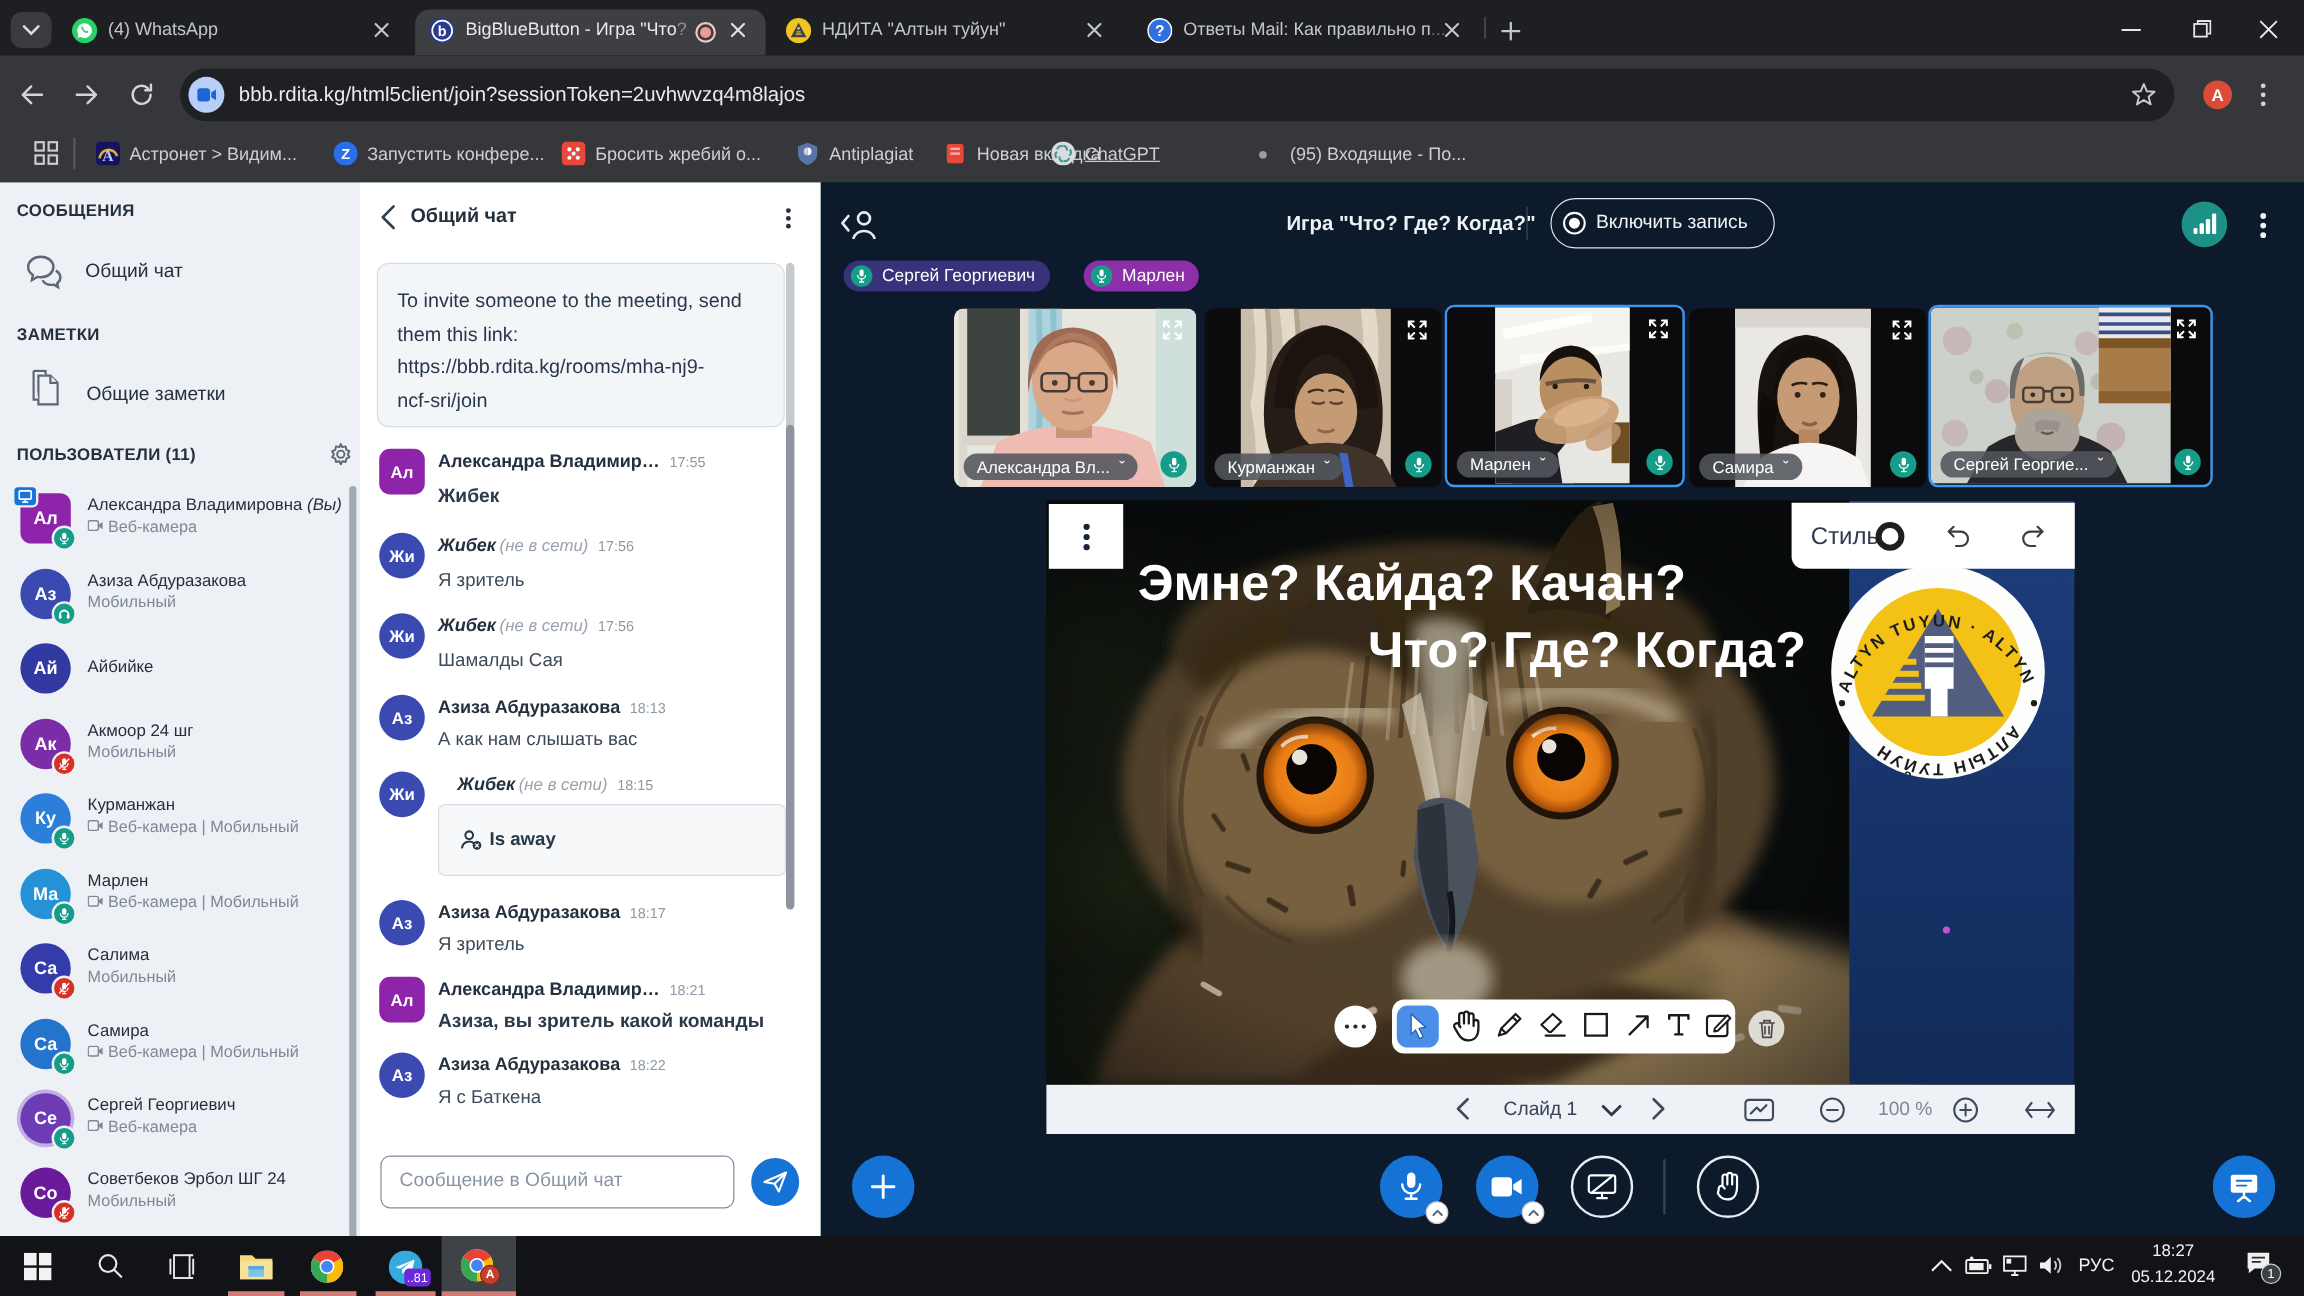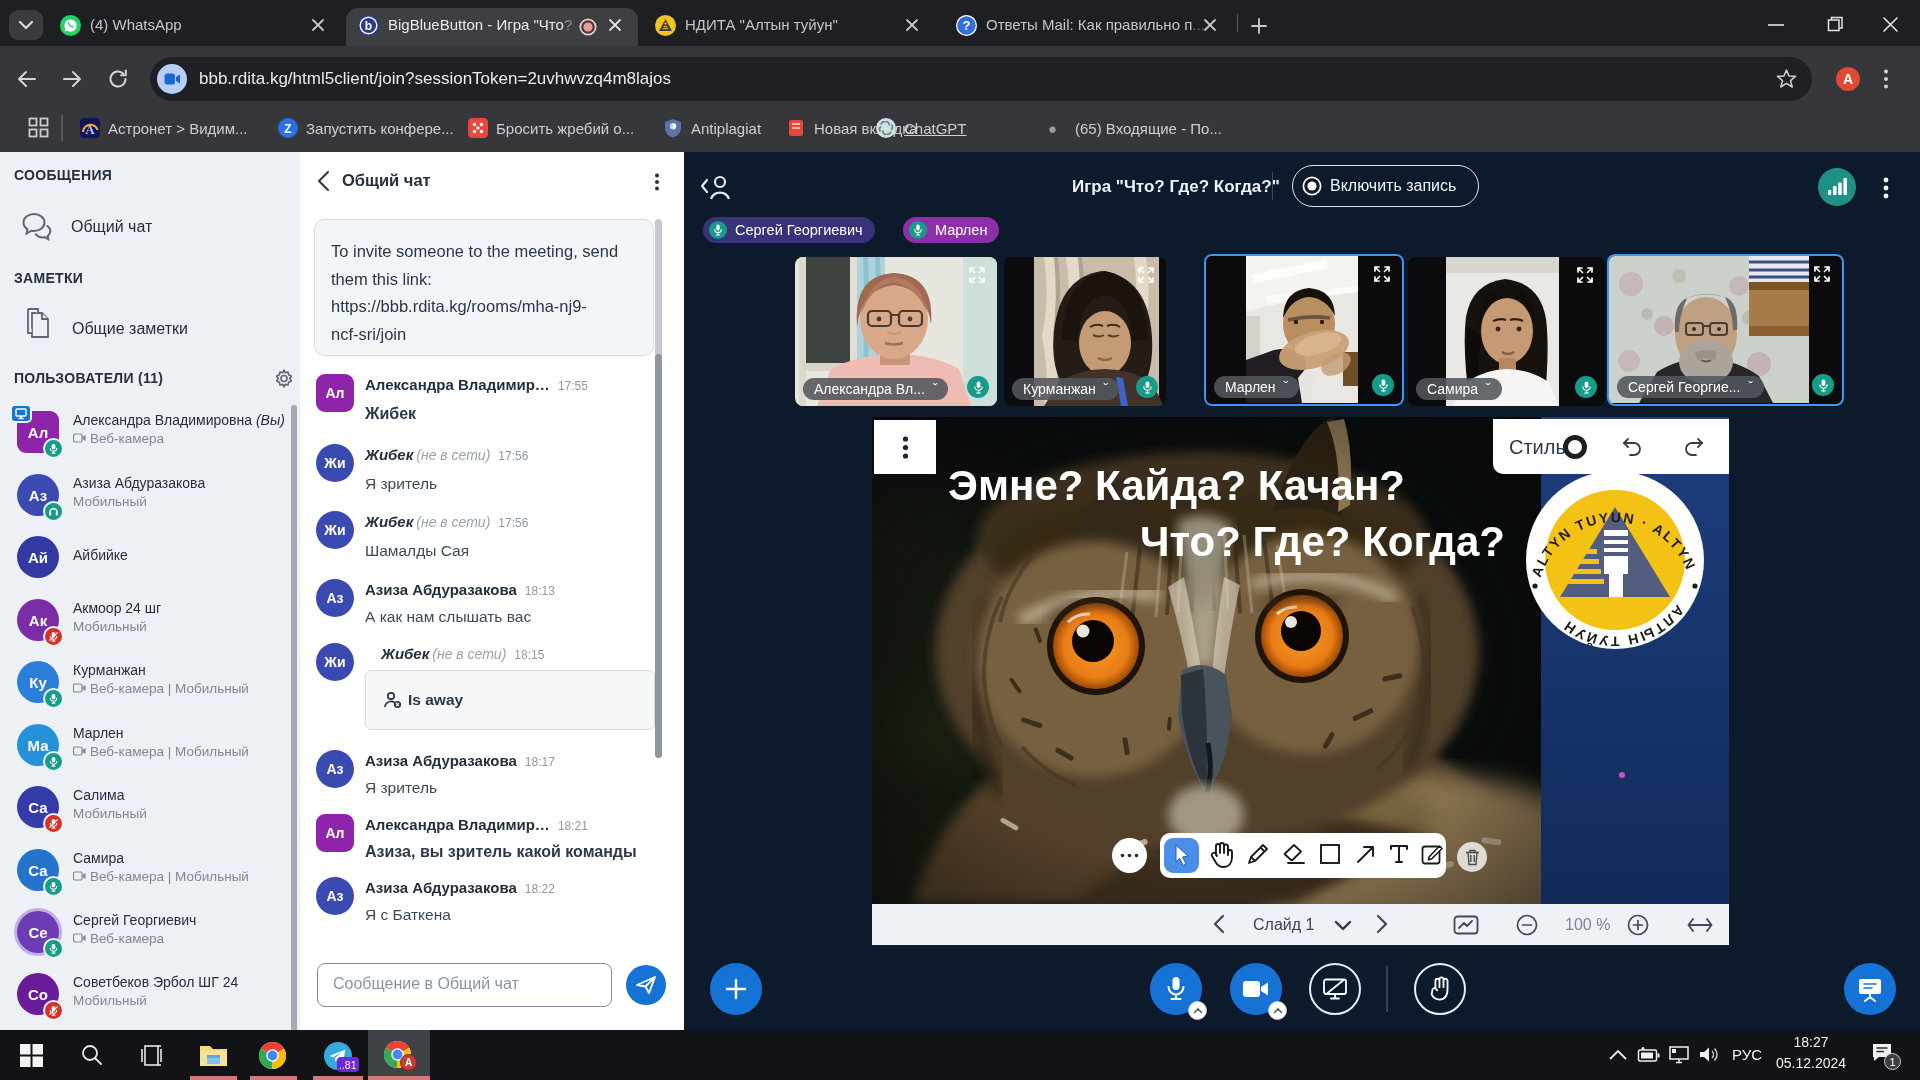--- a/index.html
+++ b/index.html
@@ -194,21 +194,21 @@
             <path d="M10 3.5 a3.2 3.2 0 0 1 3.1 4"></path>
             <path d="M15.5 6.5 a3.2 3.2 0 0 1 -0.4 5"></path>
             <path d="M15 13.5 a3.2 3.2 0 0 1 -4.6 2.4"></path>
             <path d="M10 16.5 a3.2 3.2 0 0 1 -3.1 -4"></path>
             <path d="M4.5 13.5 a3.2 3.2 0 0 1 0.4 -5"></path>
             <path d="M5 6.5 a3.2 3.2 0 0 1 4.6 -2.4"></path>
           </g>
         </svg>
       ChatGPT</div>
     <div class="bm" style="left:1048px;color:#9b9da1;">●&nbsp;&nbsp;</div>
-    <div class="bm" style="left:1075px;">(65) Входящие - По...</div>
+    <div class="bm" style="left:1075px;">(95) Входящие - По...</div>
   </div>
   <div id="app">
     <div id="sidebar">
       <div class="sbhead" style="top:15px;">СООБЩЕНИЯ</div>
       <svg class="abs" style="left:22px;top:60px" width="32" height="30" viewBox="0 0 32 30">
           <g fill="none" stroke="#5c6775" stroke-width="2">
             <path d="M12 2 C6 2 1.5 5.8 1.5 10.5 C1.5 13.2 3 15.6 5.4 17.1 L4.6 21.5 L9.3 18.7 C10.2 18.9 11.1 19 12 19 C18 19 22.5 15.2 22.5 10.5 C22.5 5.8 18 2 12 2 z"></path>
             <path d="M24.5 13.5 C26.8 14.8 28.3 16.9 28.3 19.2 C28.3 21.1 27.3 22.8 25.7 24 L26.3 27.2 L22.9 25.2 C22.2 25.4 21.5 25.4 20.8 25.4 C17.5 25.4 14.7 23.8 13.5 21.5"></path>
           </g>
         </svg>
@@ -490,21 +490,21 @@
           </div>
         <svg class="vexp" viewBox="0 0 20 20">
             <g stroke="#fff" stroke-width="1.7" fill="none" stroke-linecap="round">
               <path d="M3 7 V3 H7 M3 3 L7.5 7.5"></path>
               <path d="M13 3 H17 V7 M17 3 L12.5 7.5"></path>
               <path d="M3 13 V17 H7 M3 17 L7.5 12.5"></path>
               <path d="M13 17 H17 V13 M17 17 L12.5 12.5"></path>
             </g>
           </svg>
       </div>
-      <div class="vtile" style="left:320px;width:162px;">
+      <div class="vtile" style="left:320px;width:197px;">
         <svg width="197" height="149" viewBox="0 0 197 149">
           <rect width="197" height="149" fill="#0c0c0e"></rect>
           <rect x="30" y="0" width="125" height="149" fill="#c9bcaa"></rect>
           <path d="M40 0 q6 40 -2 80 q8 40 2 69 h10 q7 -35 0 -69 q8 -42 2 -80 z M62 0 q6 40 0 78 q7 40 1 71 h10 q6 -36 0 -71 q7 -40 1 -78 z" fill="#e2d9c8"></path>
           <path d="M130 0 q5 38 -1 76 q7 42 2 73 h9 q6 -36 1 -73 q7 -40 1 -76 z" fill="#e2d9c8"></path>
           <path d="M50 0 q4 40 -1 78 h4 q6 -40 1 -78 z M74 0 q4 38 0 76 h4 q5 -38 0 -76 z" fill="#b0a490"></path>
           <path d="M98 14 Q144 20 148 80 Q150 114 136 136 L62 136 Q46 110 50 74 Q56 20 98 14 z" fill="#241c15"></path>
           <ellipse cx="101" cy="86" rx="26" ry="32" fill="#c59b76"></ellipse>
           <path d="M101 14 Q142 22 144 82 L128 84 Q127 42 101 38 Q75 42 74 84 L58 82 Q60 22 101 14 z" fill="#1a130e"></path>
           <path d="M89 78 q6 3 11 0 M104 78 q6 3 11 0" stroke="#5c4026" stroke-width="2" fill="none"></path>

